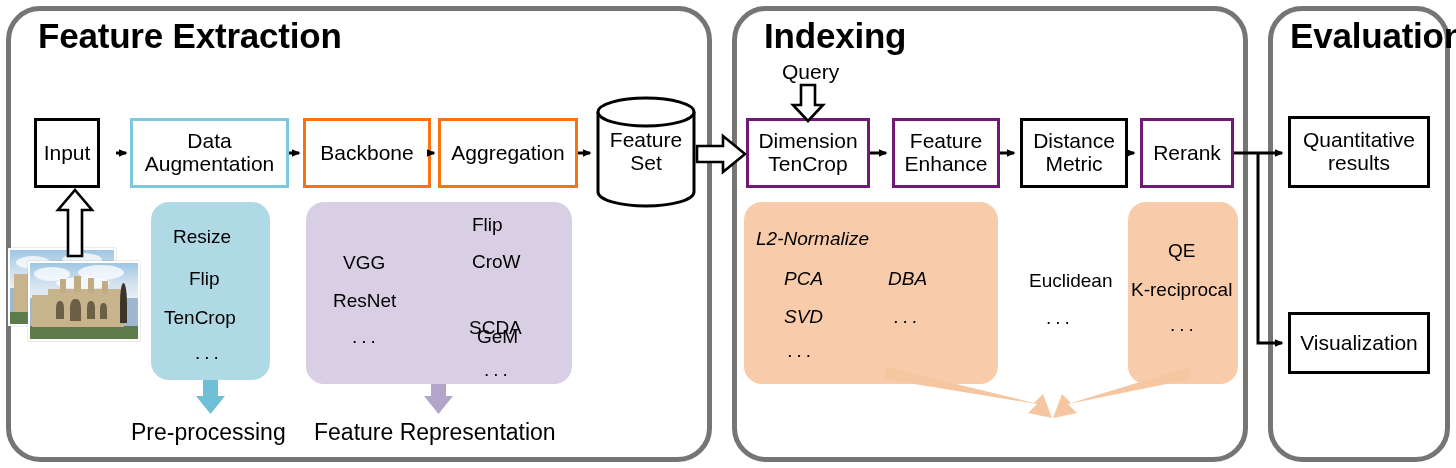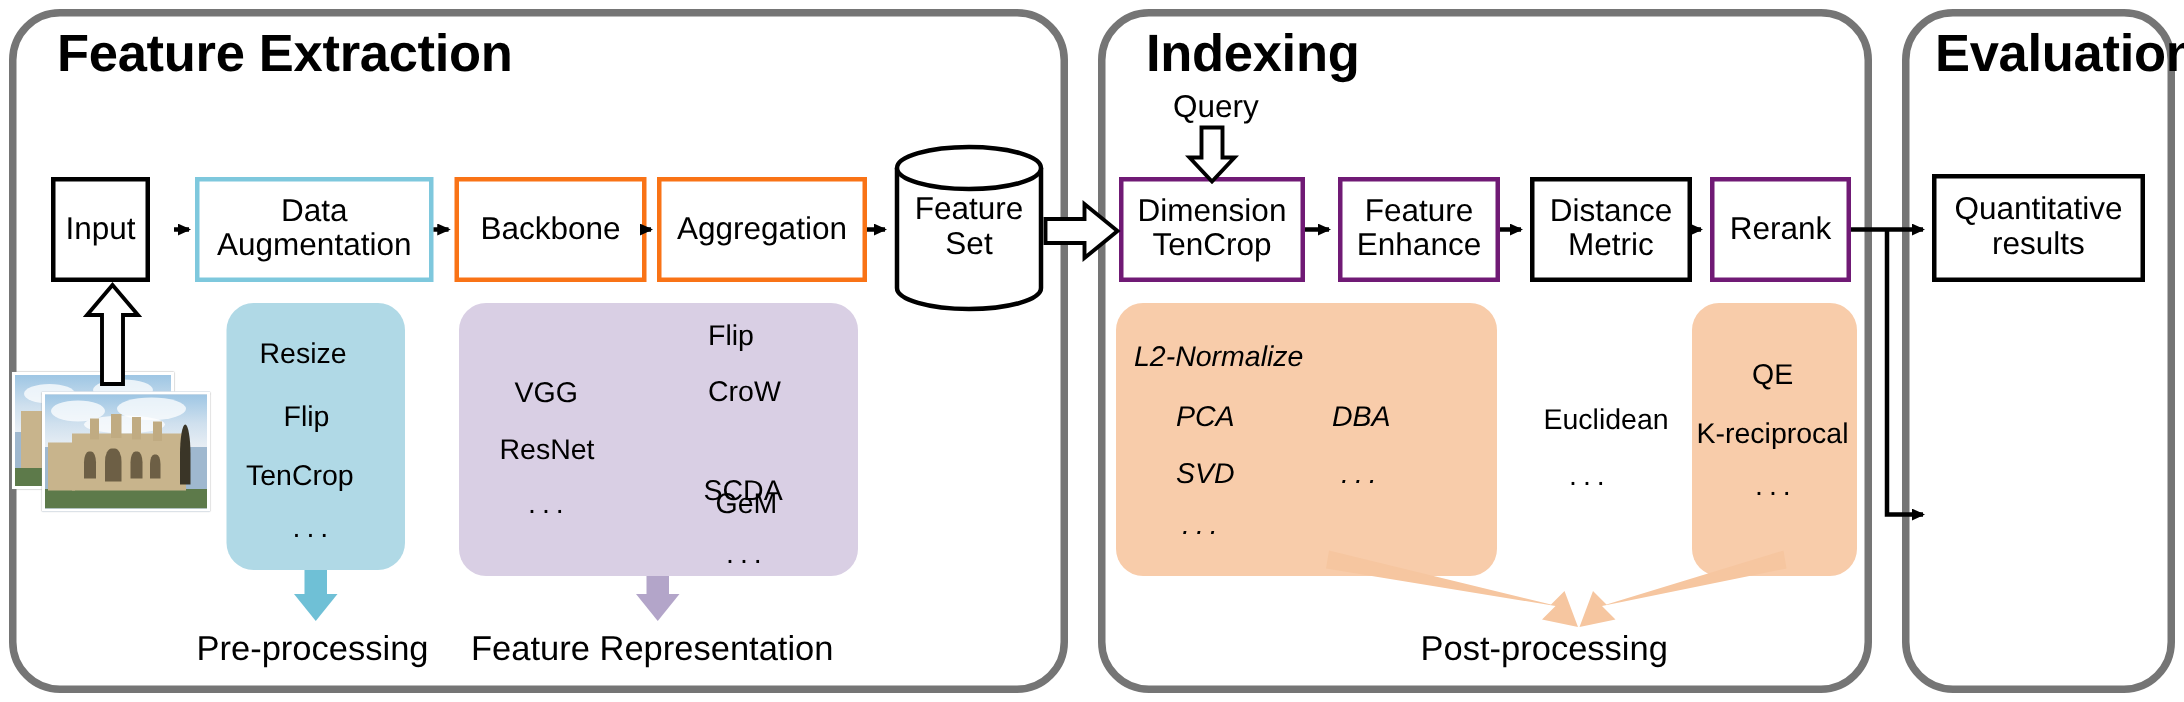--- a/index.html
+++ b/index.html
@@ -160,30 +160,32 @@
 
   <div class="freetext" style="left:1029px;top:270px;">Euclidean</div>
   <div class="freetext" style="left:1046px;top:307px;letter-spacing:4px;">...</div>
 
   <div class="pool or" style="left:1128px;top:202px;width:110px;height:182px;">
     <span class="it" style="left:40px;top:38px;">QE</span>
     <span class="it" style="left:3px;top:77px;">K-reciprocal</span>
     <span class="it" style="left:42px;top:112px;letter-spacing:4px;">...</span>
   </div>
 
-  <div class="caption" style="left:947px;top:419px;">Post-processing</div>
 
   <div class="panel" style="left:1268px;top:6px;width:182px;height:456px;"></div>
   <div class="panel-title" style="left:1290px;top:16px;">Evaluation</div>
 
   <div class="node blk" style="left:1288px;top:116px;width:142px;height:72px;flex-direction:column;">
     <span>Quantitative</span>
     <span>results</span>
   </div>
 
+  <div class="node blk" style="left:1288px;top:312px;width:142px;height:62px;">
+    <span>Visualization</span>
+  </div>
 
   <svg width="1456" height="468" style="pointer-events:none;">
     <defs>
       <marker id="ah" markerWidth="9" markerHeight="9" refX="7.5" refY="4" orient="auto" markerUnits="userSpaceOnUse">
         <path d="M0,0 L9,4 L0,8 z" fill="#000"></path>
       </marker>
     </defs>
 
     <line class="ln" x1="116" y1="153" x2="126" y2="153" marker-end="url(#ah)"></line>
 

